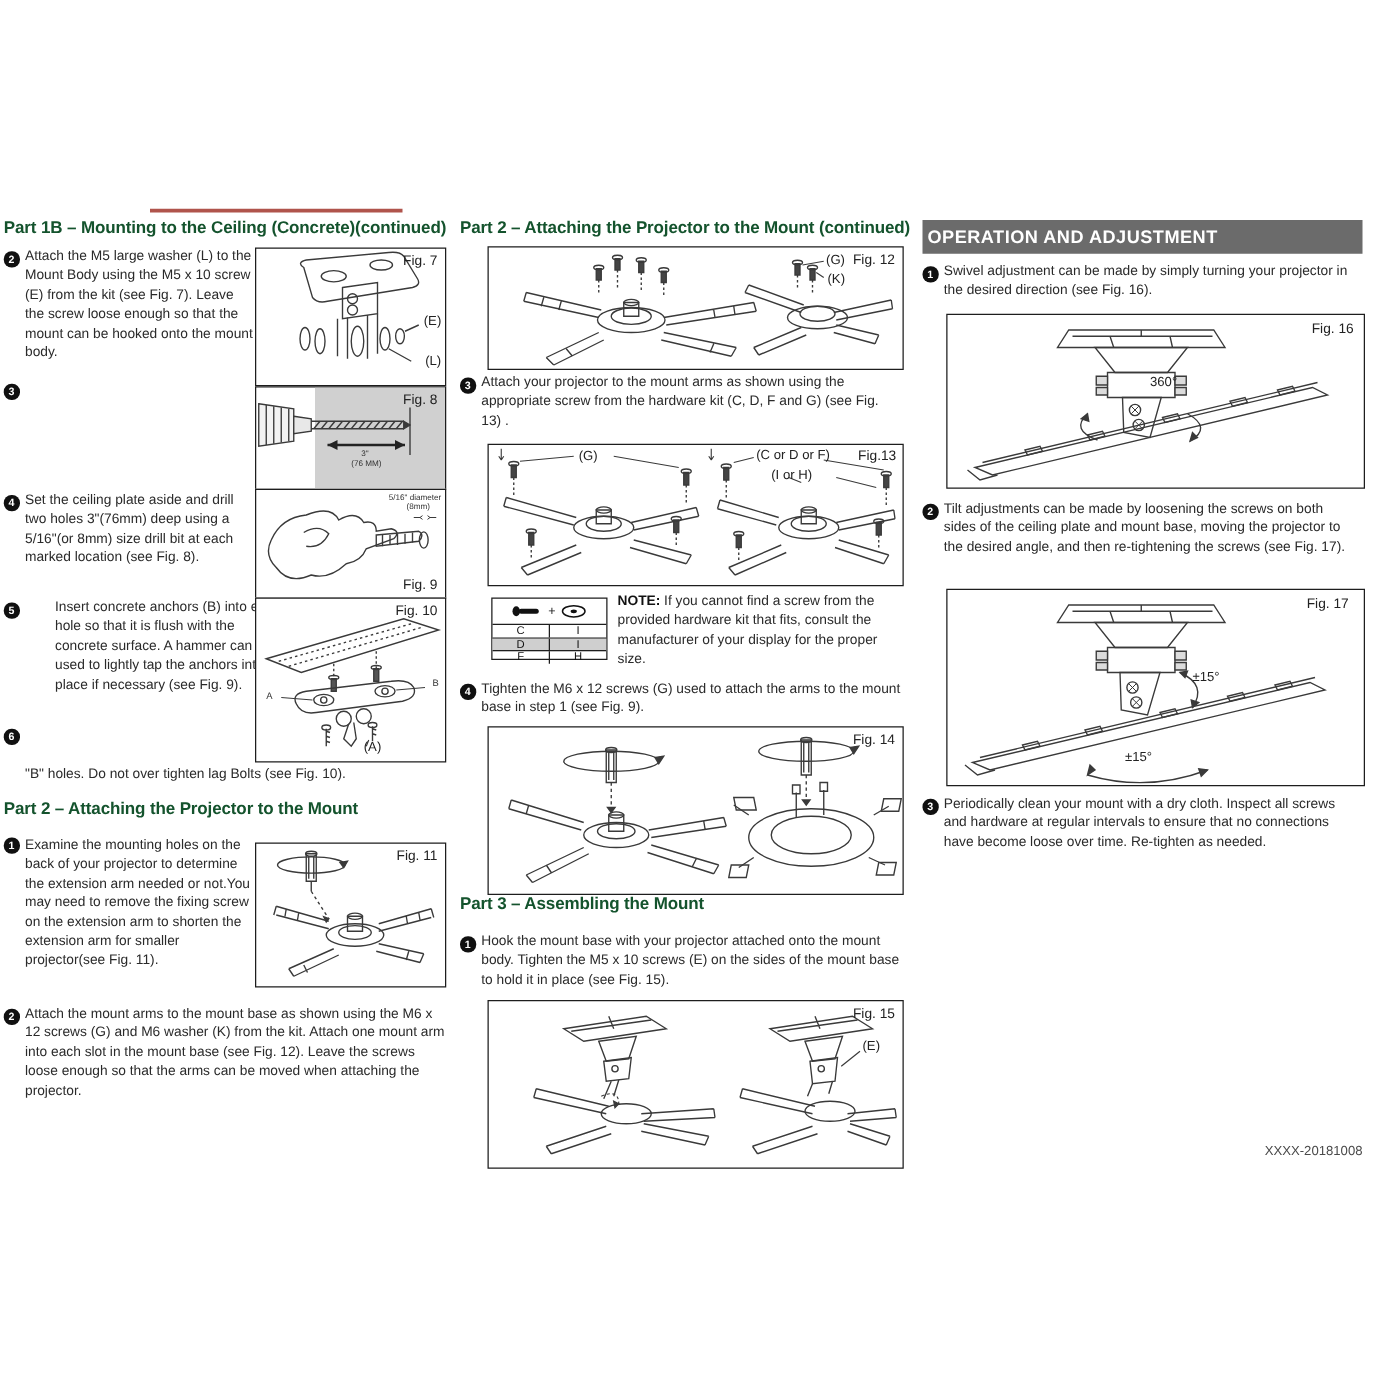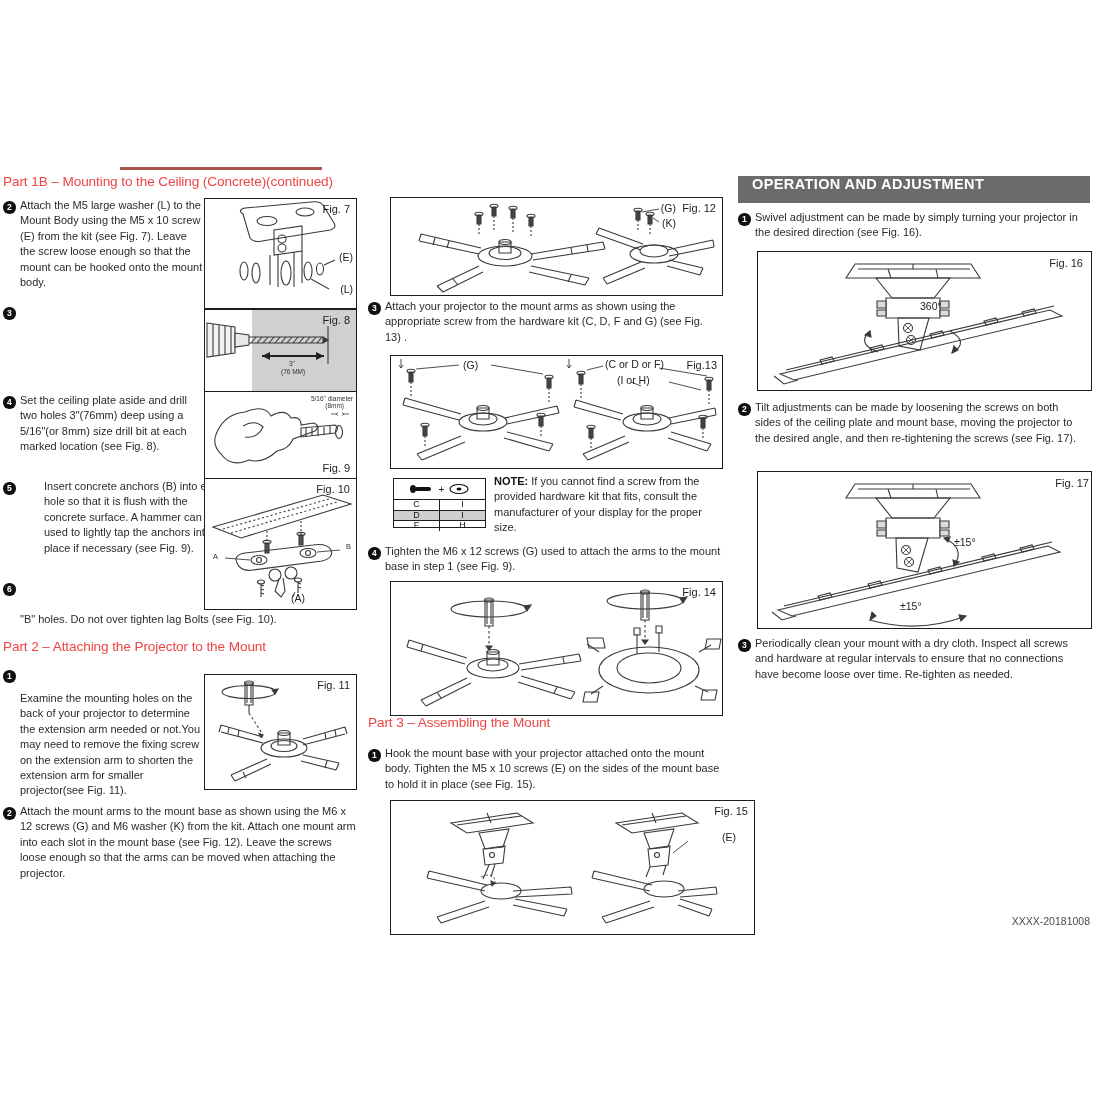--- a/index.html
+++ b/index.html
@@ -1,29 +1,29 @@
 <!DOCTYPE html>
 <html><head>
 <meta charset="utf-8">
 <style>
   html,body{margin:0;padding:0;background:#ffffff;}
   #page{position:relative;width:1106px;height:1106px;background:#fff;overflow:hidden;
         font-family:"Liberation Sans", sans-serif;color:#262626;}
   .abs{position:absolute;}
-  .sec-title{font-size:13.6px;font-weight:normal;color:#ef4444;letter-spacing:-0.1px;white-space:nowrap;}
+  .sec-title{font-size:13.6px;font-weight:bold;color:#14532d;letter-spacing:-0.1px;white-space:nowrap;}
   .step-text{font-size:11px;line-height:15.4px;color:#2a2a2a;}
   .badge{position:absolute;width:12.5px;height:12.5px;border-radius:50%;background:#101010;color:#fff;
          font-size:8.5px;font-weight:bold;display:flex;align-items:center;justify-content:center;}
   .fig{position:absolute;border:1.6px solid #1d1d1d;background:#fff;}
   .fig svg{position:absolute;left:0;top:0;}
   .flab{position:absolute;font-size:11px;color:#222;white-space:nowrap;}
   .ann{position:absolute;font-size:10.5px;color:#222;white-space:nowrap;}
   .tiny{position:absolute;font-size:6.5px;color:#333;white-space:nowrap;}
   .opbar{position:absolute;background:#6b6b6b;color:#ffffff;font-weight:bold;font-size:14.5px;
-         letter-spacing:0.4px;display:flex;padding-left:14px;box-sizing:border-box;}
+         letter-spacing:0.4px;display:flex;align-items:center;padding-left:4px;box-sizing:border-box;}
   .redline{position:absolute;background:#b0544c;}
   .ntable{position:absolute;border:1.4px solid #1d1d1d;box-sizing:border-box;font-size:9px;color:#111;}
   .nt-top{height:20px;border-bottom:1px solid #1d1d1d;display:flex;align-items:center;justify-content:center;gap:4px;}
   .nt-row{display:flex;height:9.5px;line-height:9.5px;text-align:center;border-bottom:1px solid #1d1d1d;}
   .nt-row:last-child{border-bottom:none;}
   .nt-row span{flex:1;}
   .nt-row span:first-child{border-right:1px solid #1d1d1d;}
   .nt-gray{background:#cfcfcf;}
   .footer{position:absolute;font-size:10.5px;color:#4a4a4a;text-align:right;}
   .notetext{font-size:11px;line-height:15.4px;color:#2a2a2a;}
@@ -141,21 +141,21 @@
     </svg>
     <span class="flab" style="right:6px;top:4px;">Fig. 10</span>
     <span class="tiny" style="left:8px;top:73px;font-size:7.5px;">A</span>
     <span class="tiny" style="right:5px;top:63px;font-size:7.5px;">B</span>
     <span class="ann" style="left:86px;top:113px;">(A)</span>
   </div>
 
   <div class="abs sec-title" style="left:3px;top:639px;">Part 2 – Attaching the Projector to the Mount</div>
 
   <div class="badge" style="left:3px;top:670px;">1</div>
-  <div class="abs step-text" style="left:20px;top:691px;width:183px;">Examine the mounting holes on the back of your projector to determine the extension arm needed or not.You may need to remove the fixing screw on the extension arm to shorten the extension arm for smaller projector(see Fig. 11).</div>
+  <div class="abs step-text" style="left:20px;top:669px;width:183px;">Examine the mounting holes on the back of your projector to determine the extension arm needed or not.You may need to remove the fixing screw on the extension arm to shorten the extension arm for smaller projector(see Fig. 11).</div>
 
   <div class="fig" style="left:204px;top:674px;width:151px;height:114px;">
     <svg width="151" height="114" viewBox="0 0 151 114">
       <g stroke="#3a3a3a" fill="none" stroke-width="1.1">
         <path d="M16,50 L58,62 M16,57 L58,68 M16,50 L14,57 M24,52 l-1,6 M34,55 l-1,6"></path>
         <path d="M140,52 L98,64 M140,59 L98,70 M140,52 l2,7 M130,55 l1,6 M120,58 l1,6"></path>
         <path d="M26,100 L62,84 M30,106 L66,89 M26,100 l4,6 M38,97 l3,6"></path>
         <path d="M134,88 L98,80 M131,95 L96,86 M134,88 l-3,7 M122,86 l-2,7"></path>
         <ellipse cx="79" cy="73" rx="23" ry="9"></ellipse>
         <ellipse cx="79" cy="71" rx="13" ry="5.5"></ellipse>
@@ -169,20 +169,21 @@
         <path d="M44,38 L58,60" stroke-dasharray="2.5,2.5"></path>
         <path d="M58,60 l-4,-1.5 l2,4 Z" fill="#3a3a3a"></path>
       </g>
     </svg>
     <span class="flab" style="right:6px;top:4px;margin-left:48px;">Fig. 11</span>
   </div>
 
   <div class="badge" style="left:3px;top:807px;">2</div>
   <div class="abs step-text" style="left:20px;top:804px;width:338px;">Attach the mount arms to the mount base as shown using the M6 x 12 screws (G) and M6 washer (K) from the kit. Attach one mount arm into each slot in the mount base (see Fig. 12). Leave the screws loose enough so that the arms can be moved when attaching the projector.</div>
 
+  <div class="abs sec-title" style="left:368px;top:174px;">Part 2 – Attaching the Projector to the Mount (continued)</div>
 
   <div class="fig" style="left:390px;top:197px;width:331px;height:97px;">
     <svg width="331" height="97" viewBox="0 0 331 97">
       <g stroke="#3a3a3a" fill="none" stroke-width="1.1">
         <path d="M30,36 L90,50 M28,43 L88,56 M30,36 l-2,7 M44,40 l-2,7 M58,43 l-2,7"></path>
         <path d="M212,44 L140,56 M214,51 L142,62 M212,44 l2,7 M196,47 l1,7 M180,50 l1,6"></path>
         <path d="M46,88 L88,68 M52,94 L92,74 M46,88 l6,6 M62,81 l5,6"></path>
         <path d="M198,80 L140,68 M194,87 L138,74 M198,80 l-4,7 M180,77 l-3,7"></path>
         <ellipse cx="114" cy="58" rx="27" ry="10"></ellipse>
           <ellipse cx="114" cy="55" rx="16" ry="6.5"></ellipse>
@@ -324,21 +325,21 @@
       </g>
     </svg>
     <span class="flab" style="right:6px;top:4px;">Fig. 14</span>
   </div>
 
   <div class="abs sec-title" style="left:368px;top:715px;">Part 3 – Assembling the Mount</div>
 
   <div class="badge" style="left:368px;top:749px;">1</div>
   <div class="abs step-text" style="left:385px;top:746px;width:336px;">Hook the mount base with your projector attached onto the mount body. Tighten the M5 x 10 screws (E) on the sides of the mount base to hold it in place (see Fig. 15).</div>
 
-  <div class="fig" style="left:390px;top:800px;width:331px;height:133px;padding-left:32px;">
+  <div class="fig" style="left:390px;top:800px;width:331px;height:133px;">
     <svg width="331" height="133" viewBox="0 0 331 133">
       <g stroke="#3a3a3a" fill="none" stroke-width="1.1">
         <path d="M60,22 L126,12 L142,22 L76,32 Z"></path>
         <path d="M66,24 L130,15 M96,12 L100,22"></path>
         <path d="M88,32 L118,28 L112,46 L94,48 Z"></path>
         <path d="M92,48 L114,45 L112,62 L94,64 Z"></path>
         <circle cx="101" cy="54" r="2.5"></circle>
         <path d="M98,64 L92,78 M104,63 L100,76"></path>
         <path d="M90,76 Q104,70 104,82" stroke-dasharray="2.5,2" stroke-width="0.9"></path>
         <path d="M104,82 l-4,-2 l1,5 Z" fill="#3a3a3a"></path>
@@ -416,21 +417,21 @@
         <path d="M20,138 L290,74 L302,80 L34,144 Z"></path>
         <path d="M26,134 L294,70"></path>
         <path d="M60,124 l12,-3 l2,4 l-12,3 Z M110,112 l12,-3 l2,4 l-12,3 Z M170,98 l12,-3 l2,4 l-12,3 Z M224,85 l12,-3 l2,4 l-12,3 Z M262,76 l12,-3 l2,4 l-12,3 Z"></path>
         <path d="M14,140 L24,148 L38,144"></path>
         <path d="M186,66 Q208,76 196,94"></path>
         <path d="M186,66 l6,-1 l-2,5 Z M196,94 l5,-4 l-6,-2 Z" fill="#3a3a3a"></path>
         <path d="M112,148 Q160,162 208,144"></path>
         <path d="M112,148 l6,-4 l-4,-4 Z M208,144 l-7,-1 l2,6 Z" fill="#3a3a3a"></path>
       </g>
     </svg>
-    <span class="flab" style="right:2px;top:5px;">Fig. 17</span>
+    <span class="flab" style="right:12px;top:5px;">Fig. 17</span>
     <span class="ann" style="left:196px;top:64px;">±15°</span>
     <span class="ann" style="left:142px;bottom:16px;">±15°</span>
   </div>
 
   <div class="badge" style="left:738px;top:639px;">3</div>
   <div class="abs step-text" style="left:755px;top:636px;width:332px;">Periodically clean your mount with a dry cloth. Inspect all screws and hardware at regular intervals to ensure that no connections have become loose over time. Re-tighten as needed.</div>
 
   <div class="footer" style="right:16px;top:915px;">XXXX-20181008</div>
 
 </div>

